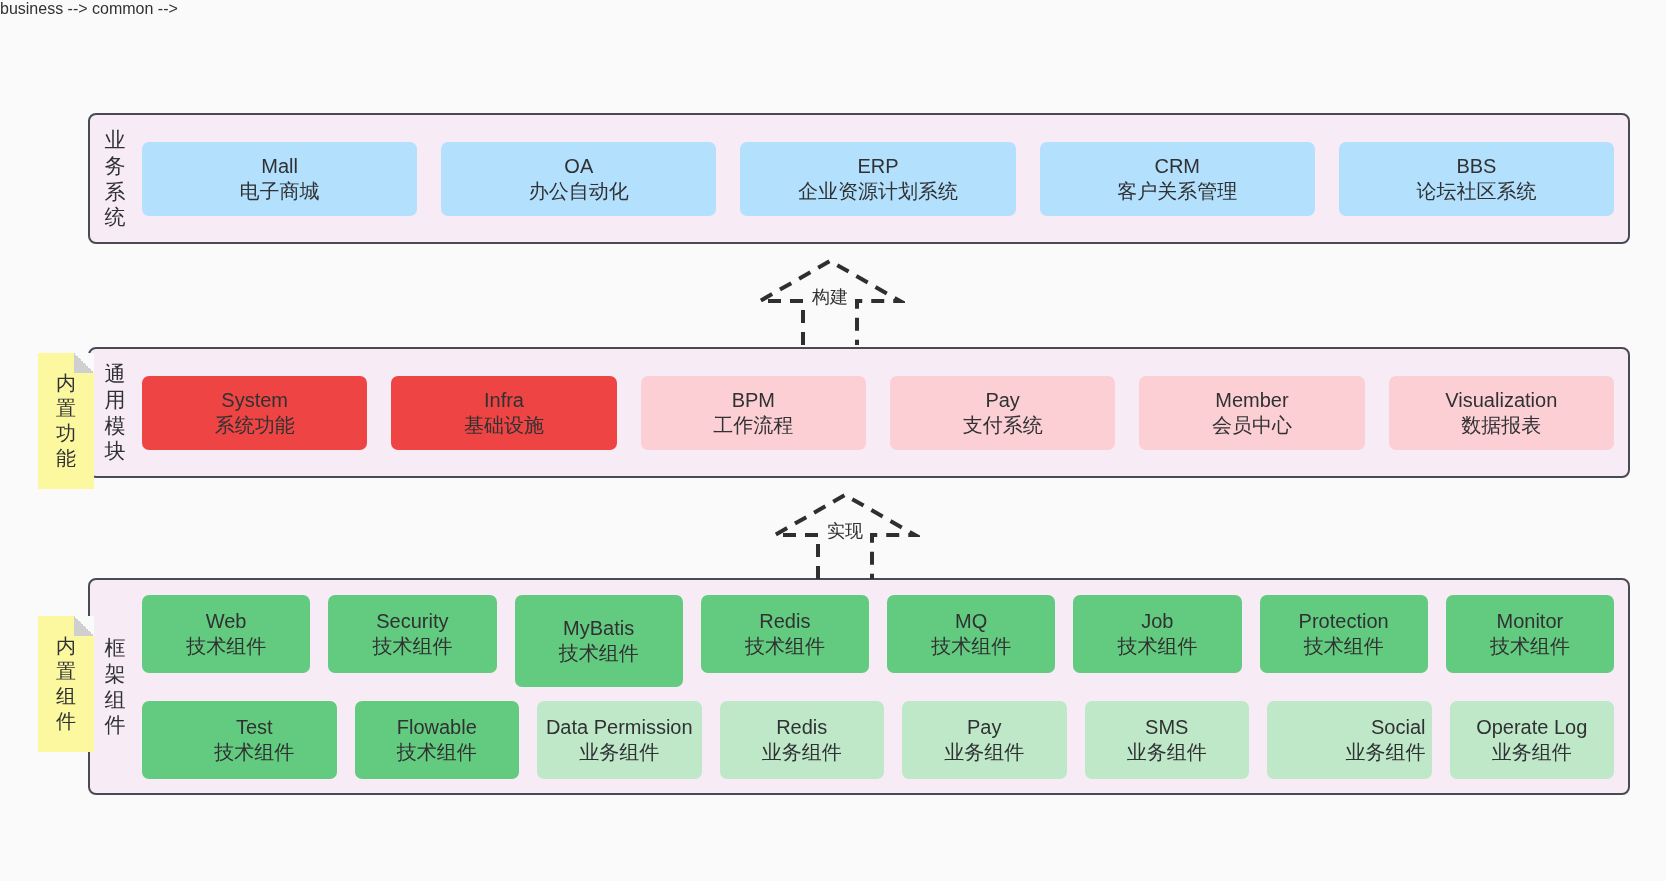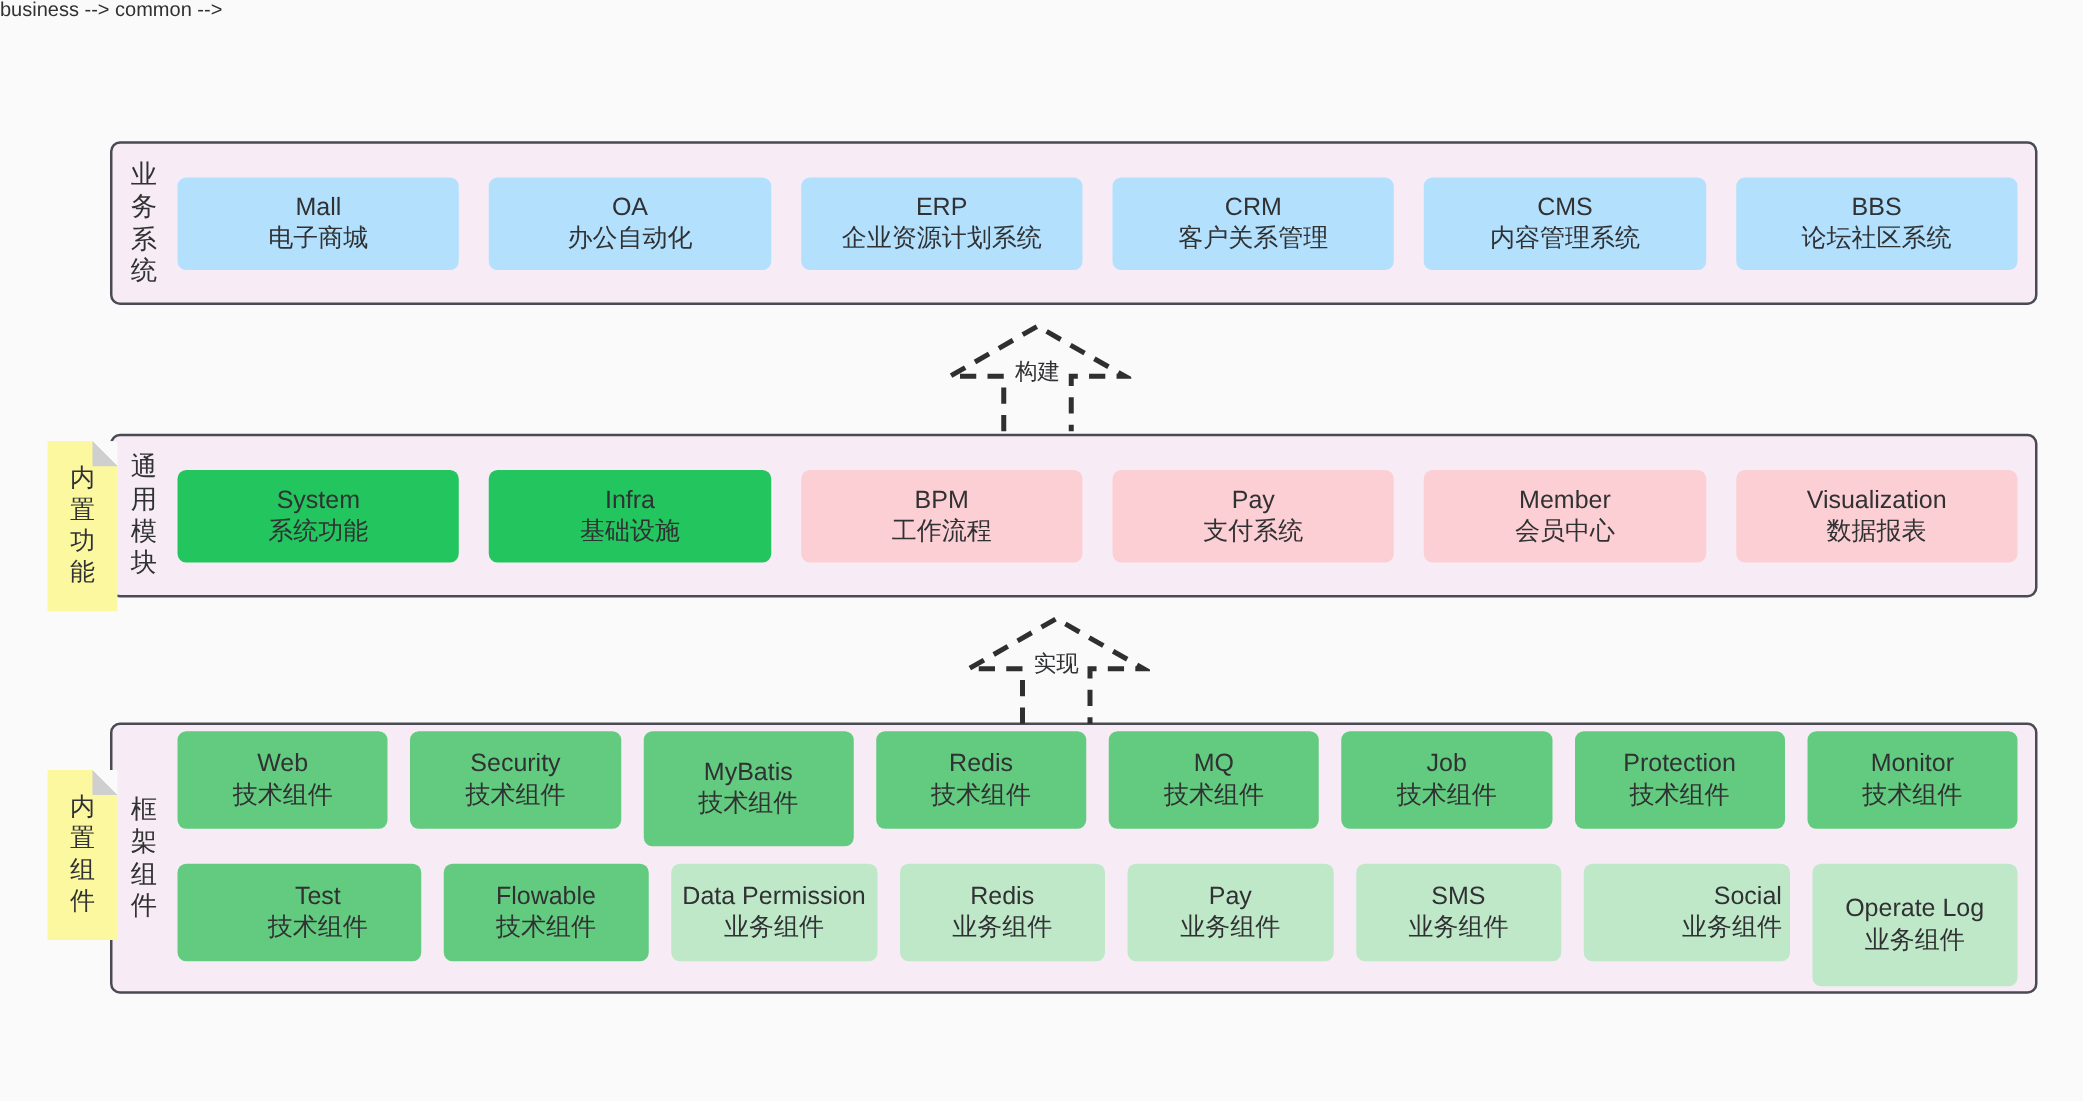--- a/index.html
+++ b/index.html
@@ -76,21 +76,21 @@
     line-height: 1.23;
     color: #303133;
     box-sizing: border-box;
     padding: 4px 6px;
   }
   .cell .en { white-space: normal; }
   .cell .cn { white-space: nowrap; }
 
   
   .c-blue       { background: #b3e0fd; }
-  .c-red        { background: #22c55e; }
+  .c-red        { background: #ef4444; }
   .c-pink       { background: #fbcfd4; }
   .c-green      { background: #63cb7f; }
   .c-lightgreen { background: #bfe8c9; }
 
   
   .note {
     position: absolute;
     background: #fcf8a0;
     width: 56px;
     box-sizing: border-box;
@@ -151,24 +151,20 @@
           </div>
           <div class="cell c-blue" style="height: 74px;">
             <div class="en">ERP</div>
             <div class="cn">企业资源计划系统</div>
           </div>
           <div class="cell c-blue" style="height: 74px;">
             <div class="en">CRM</div>
             <div class="cn">客户关系管理</div>
           </div>
           <div class="cell c-blue" style="height: 74px;">
-            <div class="en">CMS</div>
-            <div class="cn">内容管理系统</div>
-          </div>
-          <div class="cell c-blue" style="height: 74px;">
             <div class="en">BBS</div>
             <div class="cn">论坛社区系统</div>
           </div>
         </div>
     </div>
   </div>
 
    business --&gt;
   <div class="uml-arrow" style="left:755px; top:255px; width:150px; height:95px;">
     <svg width="150" height="95" viewBox="0 0 150 95">
@@ -304,21 +300,21 @@
             <div class="cn">业务组件</div>
           </div>
           <div class="cell c-lightgreen" style="height: 78px;">
             <div class="en">SMS</div>
             <div class="cn">业务组件</div>
           </div>
           <div class="cell c-lightgreen" style="height: 78px; align-items: flex-end;">
             <div class="en">Social</div>
             <div class="cn">业务组件</div>
           </div>
-          <div class="cell c-lightgreen" style="height: 98px;">
+          <div class="cell c-lightgreen" style="height: 78px;">
             <div class="en">Operate Log</div>
             <div class="cn">业务组件</div>
           </div>
         </div>
     </div>
   </div>
 
 </div>
 
 </body></html>

